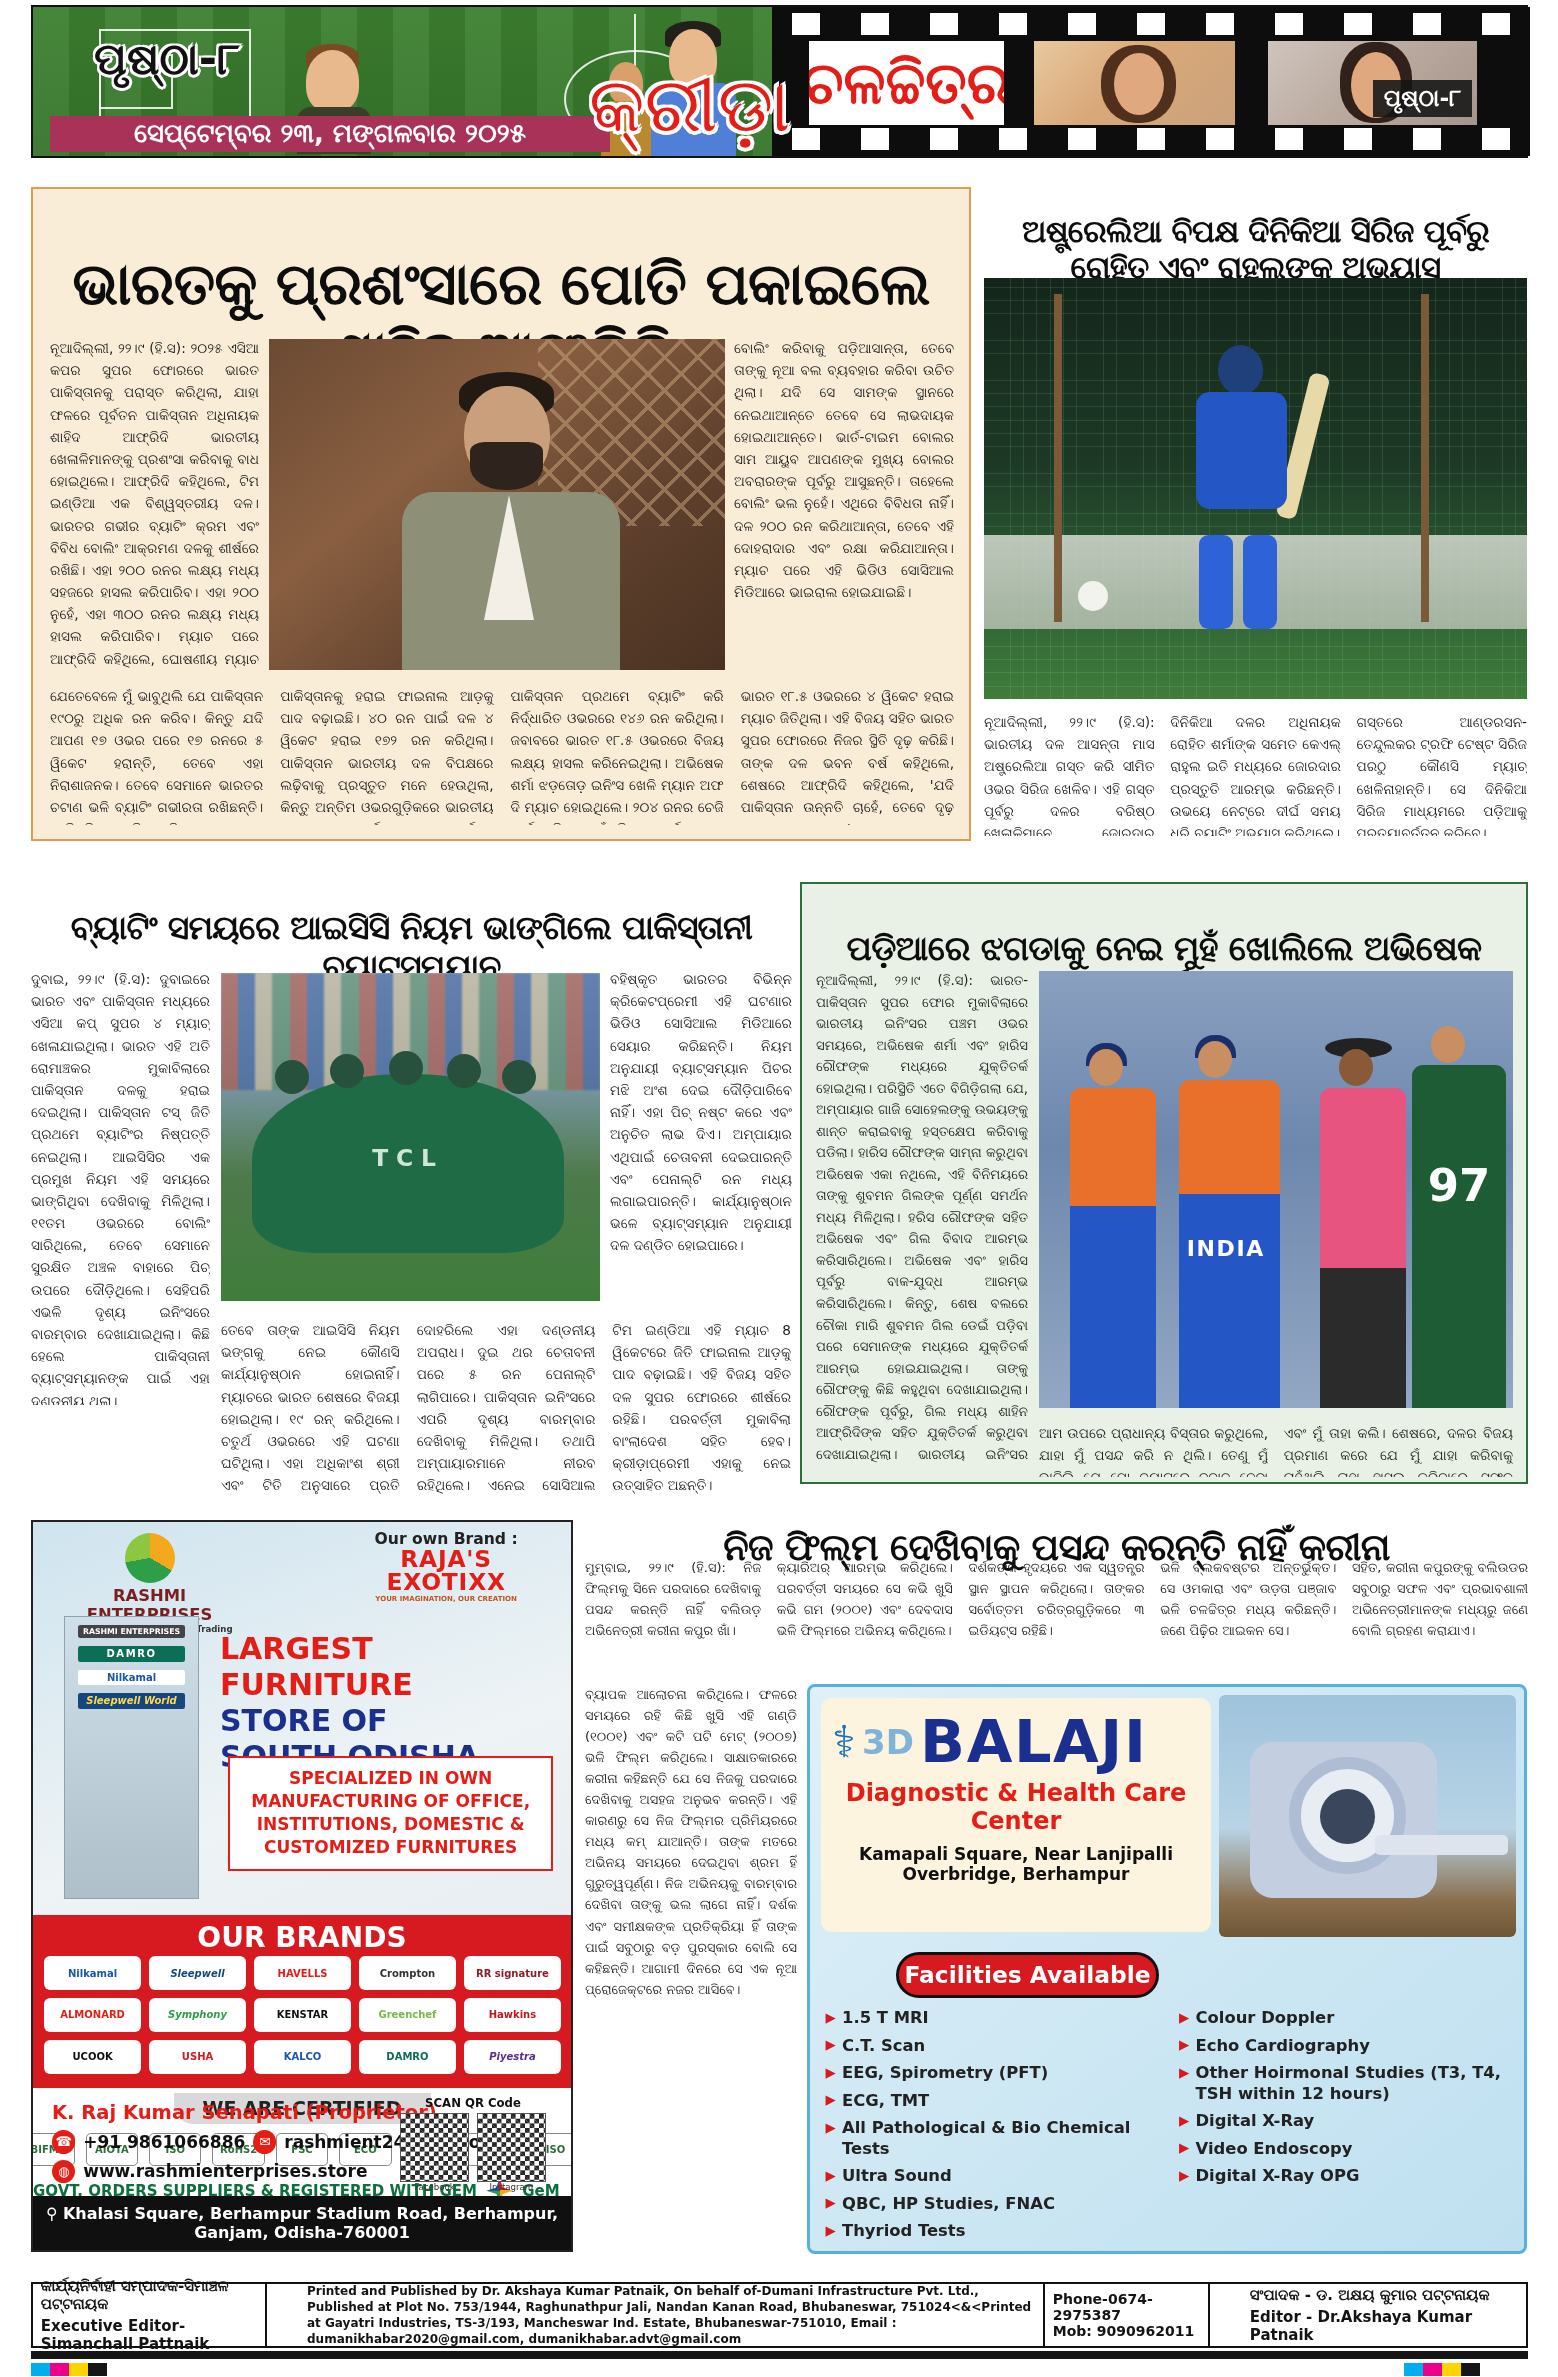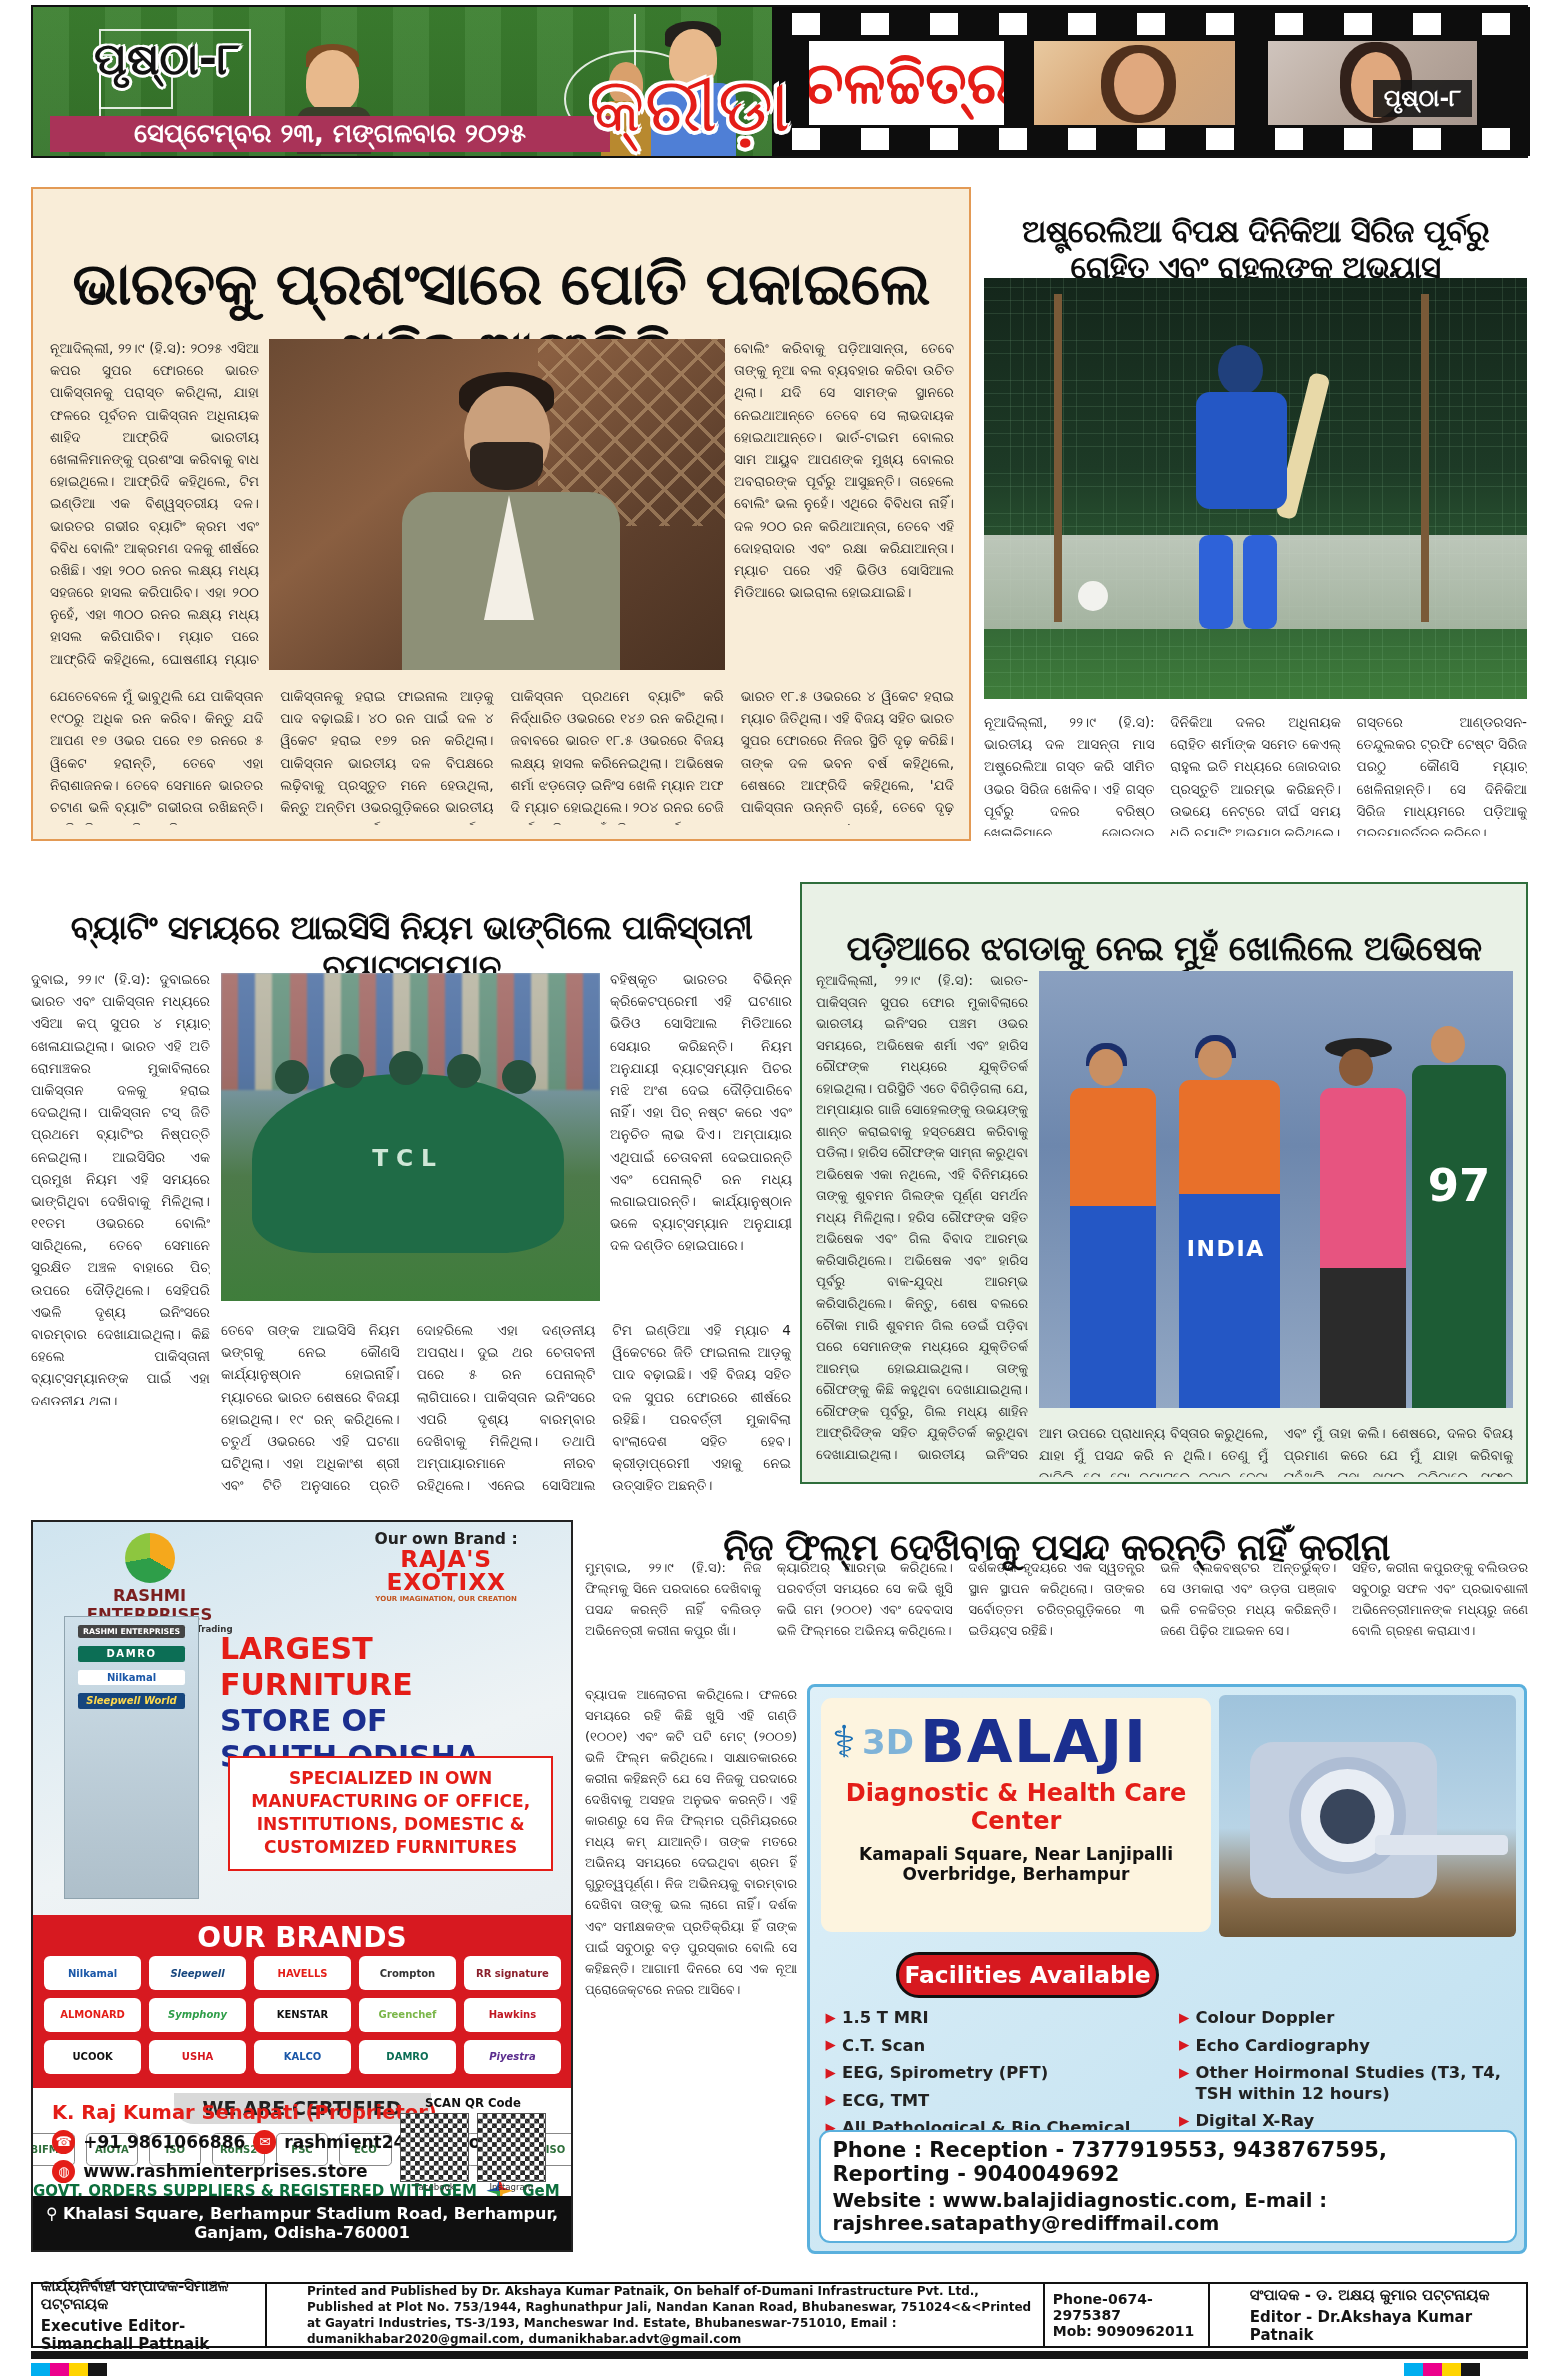--- a/index.html
+++ b/index.html
@@ -321,21 +321,21 @@
         <div class="hud-head" style="left:137px;top:-23.4px;"></div>
         <div class="hud-head" style="left:195px;top:-20px;"></div>
         <div class="hud-head" style="left:250px;"></div>
         <div class="hud-shirt-text">TCL</div>
       </div>
     </div>
     <div class="icc-right body-col">ବହିଷ୍କୃତ ଭାରତର ବିଭିନ୍ନ କ୍ରିକେଟପ୍ରେମୀ ଏହି ଘଟଣାର ଭିଡିଓ ସୋସିଆଲ ମିଡିଆରେ ସେୟାର କରିଛନ୍ତି। ନିୟମ ଅନୁଯାୟୀ ବ୍ୟାଟ୍ସମ୍ୟାନ ପିଚର ମଝି ଅଂଶ ଦେଇ ଦୌଡ଼ିପାରିବେ ନାହିଁ। ଏହା ପିଚ୍ ନଷ୍ଟ କରେ ଏବଂ ଅନୁଚିତ ଲାଭ ଦିଏ। ଅମ୍ପାୟାର ଏଥିପାଇଁ ଚେତାବନୀ ଦେଇପାରନ୍ତି ଏବଂ ପେନାଲ୍ଟି ରନ ମଧ୍ୟ ଲଗାଇପାରନ୍ତି। କାର୍ଯ୍ୟାନୁଷ୍ଠାନ ଭଳେ ବ୍ୟାଟ୍ସମ୍ୟାନ ଅନୁଯାୟୀ ଦଳ ଦଣ୍ଡିତ ହୋଇପାରେ।</div>
     <div class="icc-bottom">
       <div class="body-col">ତେବେ ତାଙ୍କ ଆଇସିସି ନିୟମ ଭଙ୍ଗକୁ ନେଇ କୌଣସି କାର୍ଯ୍ୟାନୁଷ୍ଠାନ ହୋଇନାହିଁ। ମ୍ୟାଚରେ ଭାରତ ଶେଷରେ ବିଜୟୀ ହୋଇଥିଲା। ୧୯ ରନ୍ କରିଥିଲେ। ଚତୁର୍ଥ ଓଭରରେ ଏହି ଘଟଣା ଘଟିଥିଲା। ଏହା ଅଧିକାଂଶ ଶ୍ରୀ ଏବଂ ଟିତି ଅନୁସାରେ ପ୍ରତି ପାର୍ଟନରସିପ ସହିତ ଜାରିରହିଥିଲା। ୧୧ ରନ ଅଧିକରେ ଦେଖିବାକୁ ମିଳିଥିଲା।</div>
       <div class="body-col">ଦୋହରିଲେ ଏହା ଦଣ୍ଡନୀୟ ଅପରାଧ। ଦୁଇ ଥର ଚେତାବନୀ ପରେ ୫ ରନ ପେନାଲ୍ଟି ଲାଗିପାରେ। ପାକିସ୍ତାନ ଇନିଂସରେ ଏପରି ଦୃଶ୍ୟ ବାରମ୍ବାର ଦେଖିବାକୁ ମିଳିଥିଲା। ତଥାପି ଅମ୍ପାୟାରମାନେ ନୀରବ ରହିଥିଲେ। ଏନେଇ ସୋସିଆଲ ମିଡିଆରେ ପ୍ରଶ୍ନ ଉଠିଛି।</div>
-      <div class="body-col">ଟିମ ଇଣ୍ଡିଆ ଏହି ମ୍ୟାଚ 4 ୱିକେଟରେ ଜିତି ଫାଇନାଲ ଆଡ଼କୁ ପାଦ ବଢ଼ାଇଛି। ଏହି ବିଜୟ ସହିତ ଦଳ ସୁପର ଫୋରରେ ଶୀର୍ଷରେ ରହିଛି। ପରବର୍ତ୍ତୀ ମୁକାବିଲା ବାଂଲାଦେଶ ସହିତ ହେବ। କ୍ରୀଡ଼ାପ୍ରେମୀ ଏହାକୁ ନେଇ ଉତ୍ସାହିତ ଅଛନ୍ତି।</div>
+      <div class="body-col">ଟିମ ଇଣ୍ଡିଆ ଏହି ମ୍ୟାଚ 8 ୱିକେଟରେ ଜିତି ଫାଇନାଲ ଆଡ଼କୁ ପାଦ ବଢ଼ାଇଛି। ଏହି ବିଜୟ ସହିତ ଦଳ ସୁପର ଫୋରରେ ଶୀର୍ଷରେ ରହିଛି। ପରବର୍ତ୍ତୀ ମୁକାବିଲା ବାଂଲାଦେଶ ସହିତ ହେବ। କ୍ରୀଡ଼ାପ୍ରେମୀ ଏହାକୁ ନେଇ ଉତ୍ସାହିତ ଅଛନ୍ତି।</div>
     </div>
   </section>
 
   <section class="abs abhi-box">
     <h2 class="abs abhi-headline headline">ପଡ଼ିଆରେ ଝଗଡାକୁ ନେଇ ମୁହଁ ଖୋଲିଲେ ଅଭିଷେକ ଶର୍ମା</h2>
     <div class="abhi-left body-col">ନୂଆଦିଲ୍ଲୀ, ୨୨।୯ (ହି.ସ): ଭାରତ-ପାକିସ୍ତାନ ସୁପର ଫୋର ମୁକାବିଲାରେ ଭାରତୀୟ ଇନିଂସର ପଞ୍ଚମ ଓଭର ସମୟରେ, ଅଭିଷେକ ଶର୍ମା ଏବଂ ହାରିସ ରୌଫଙ୍କ ମଧ୍ୟରେ ଯୁକ୍ତିତର୍କ ହୋଇଥିଲା। ପରିସ୍ଥିତି ଏତେ ବିଗିଡ଼ିଗଲା ଯେ, ଅମ୍ପାୟାର ଗାଜି ସୋହେଲଙ୍କୁ ଉଭୟଙ୍କୁ ଶାନ୍ତ କରାଇବାକୁ ହସ୍ତକ୍ଷେପ କରିବାକୁ ପଡିଲା। ହାରିସ ରୌଫଙ୍କ ସାମ୍ନା କରୁଥିବା ଅଭିଷେକ ଏକା ନଥିଲେ, ଏହି ବିନିମୟରେ ତାଙ୍କୁ ଶୁବମନ ଗିଲଙ୍କ ପୂର୍ଣ୍ଣ ସମର୍ଥନ ମଧ୍ୟ ମିଳିଥିଲା। ହରିସ ରୌଫଙ୍କ ସହିତ ଅଭିଷେକ ଏବଂ ଗିଲ ବିବାଦ ଆରମ୍ଭ କରିସାରିଥିଲେ। ଅଭିଷେକ ଏବଂ ହାରିସ ପୂର୍ବରୁ ବାକ-ଯୁଦ୍ଧ ଆରମ୍ଭ କରିସାରିଥିଲେ। କିନ୍ତୁ, ଶେଷ ବଲରେ ଚୌକା ମାରି ଶୁବମନ ଗିଲ ଡେଇଁ ପଡ଼ିବା ପରେ ସେମାନଙ୍କ ମଧ୍ୟରେ ଯୁକ୍ତିତର୍କ ଆରମ୍ଭ ହୋଇଯାଇଥିଲା। ତାଙ୍କୁ ରୌଫଙ୍କୁ କିଛି କହୁଥିବା ଦେଖାଯାଇଥିଲା। ରୌଫଙ୍କ ପୂର୍ବରୁ, ଗିଲ ମଧ୍ୟ ଶାହିନ ଆଫ୍ରିଦିଙ୍କ ସହିତ ଯୁକ୍ତିତର୍କ କରୁଥିବା ଦେଖାଯାଇଥିଲା। ଭାରତୀୟ ଇନିଂସର ପ୍ରଥମ ବଲରେ ଶାହିନ ଆଫ୍ରିଦିଙ୍କ ସହିତ ଅଭିଷେକଙ୍କ ବିବାଦ ହୋଇଥିଲା। ଏହି ବିବାଦ ବିଷୟରେ ଅଭିଷେକ ମୁହଁ ଖୋଲିଛନ୍ତି। ମ୍ୟାଚ ପରେ ପୁରସ୍କାରକ ବାମହାତୀ ଓପନର ଅଭିଷେକ କହିଥିଲେ, ସେମାନେ କୌଣସି କାରଣ ବିନା</div>
     <div class="abhi-photo">
       <div class="ap-fig ap1">
         <div class="ap-helmet"></div>
         <div class="ap-head"></div>
@@ -540,24 +540,20 @@
         <div class="fac-item">
             <span class="tri">▶</span>
             <span>Video Endoscopy</span>
           </div>
         <div class="fac-item">
             <span class="tri">▶</span>
             <span>Digital X-Ray OPG</span>
           </div>
       </div>
     </div>
-    <div class="bal-contact">
-      <div class="bal-phone">Phone : Reception - 7377919553, 9438767595, Reporting - 9040049692</div>
-      <div class="bal-web">Website : www.balajidiagnostic.com, E-mail : rajshree.satapathy@rediffmail.com</div>
-    </div>
   </aside>
 
   <footer class="abs imprint">
     <div class="imp-cell imp-1">
       <div class="imp-odia">କାର୍ଯ୍ୟନିର୍ବାହୀ ସମ୍ପାଦକ-ସିମାଞ୍ଚଳ ପଟ୍ଟନାୟକ</div>
       <div class="imp-en">Executive Editor- Simanchall Pattnaik</div>
     </div>
     <div class="imp-cell imp-2">
       <div class="imp-text">Printed and Published by Dr. Akshaya Kumar Patnaik, On behalf of-Dumani Infrastructure Pvt. Ltd., Published at Plot No. 753/1944, Raghunathpur Jali, Nandan Kanan Road, Bhubaneswar, 751024&lt;&amp;&lt;Printed at Gayatri Industries, TS-3/193, Mancheswar Ind. Estate, Bhubaneswar-751010, Email : dumanikhabar2020@gmail.com, dumanikhabar.advt@gmail.com</div>
     </div>

